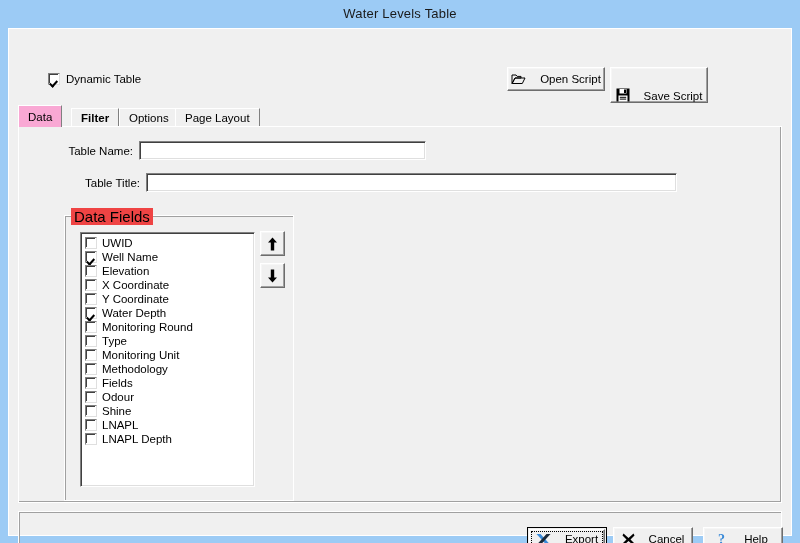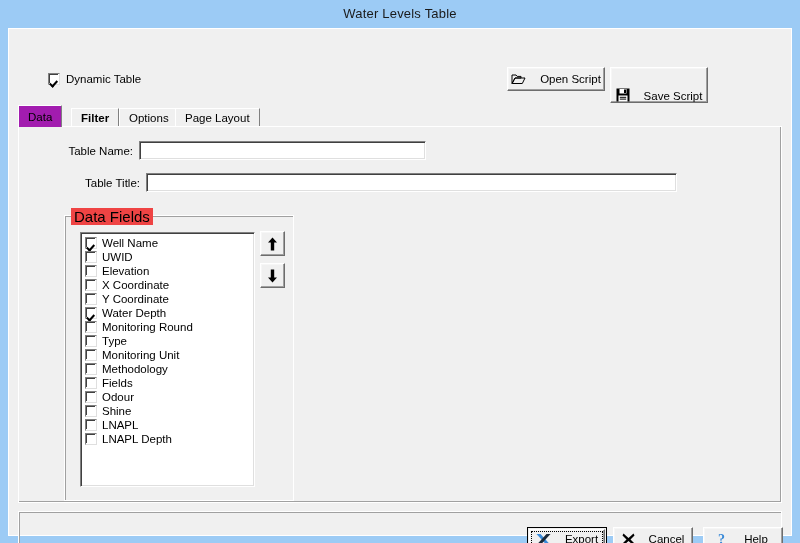--- a/index.html
+++ b/index.html
@@ -124,21 +124,21 @@
     border-top: 1px solid #ffffff;
     border-right: 1px solid #808080;
     box-sizing: border-box;
     cursor: default;
   }
   .tab.selected {
     top: 0;
     height: 22px;
     z-index: 3;
     border-right: 1px solid #808080;
-    background: #a21caf;
+    background: #f9a8d4;
   }
 
   #tabpanel {
     position: absolute;
     left: 9px; top: 97px;
     width: 764px; height: 377px;
     background: #f0f0f0;
     border: 1px solid #ffffff;
     border-top: 1px solid #ffffff;
     box-shadow: inset -1px -1px 0 #a0a0a0;
@@ -312,26 +312,26 @@
     <input class="text-input" id="inp-table-name" type="text" value="" placeholder="" style="">
 
     <div class="field-label" id="lbl-table-title">Table Title:</div>
     <input class="text-input" id="inp-table-title" type="text" value="" placeholder="" style="">
 
     <div id="data-fields-group"></div>
     <div id="data-fields-legend">Data Fields</div>
 
     <div id="fields-listbox">
         <div class="field-item">
+          <span class="chk"></span>
+          <span>UWID</span>
+        </div>
+        <div class="field-item">
           <span class="chk on"></span>
           <span>Well Name</span>
-        </div>
-        <div class="field-item">
-          <span class="chk"></span>
-          <span>UWID</span>
         </div>
         <div class="field-item">
           <span class="chk"></span>
           <span>Elevation</span>
         </div>
         <div class="field-item">
           <span class="chk"></span>
           <span>X Coordinate</span>
         </div>
         <div class="field-item">

